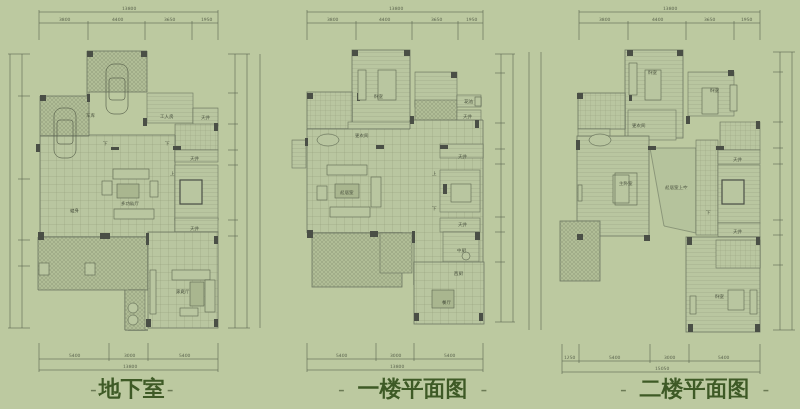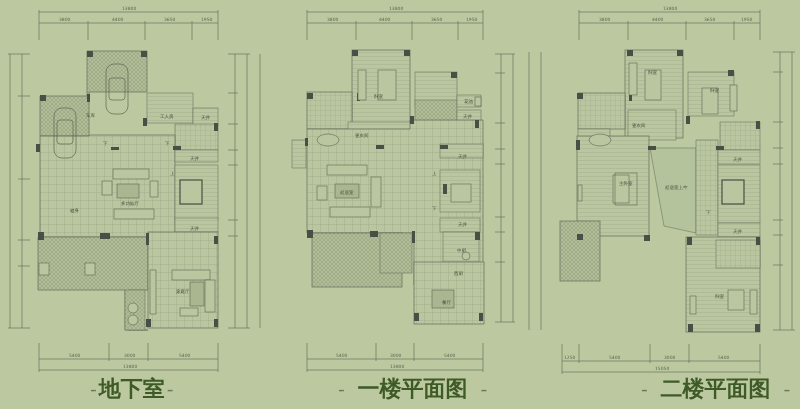--- a/index.html
+++ b/index.html
@@ -387,15 +387,15 @@
     </g>
   </g>
 </svg>
 
 <div class="title" style="left:88px;">
   <span class="dash">-</span><span>地下室</span><span class="dash">-</span>
 </div>
 <div class="title" style="left:336px;">
   <span class="dash">- </span><span>一楼平面图</span><span class="dash"> -</span>
 </div>
-<div class="title" style="left:639px;text-align:center;">
+<div class="title" style="left:618px;text-align:center;">
   <span class="dash">- </span><span>二楼平面图</span><span class="dash"> -</span>
 </div>
 
 </body></html>

